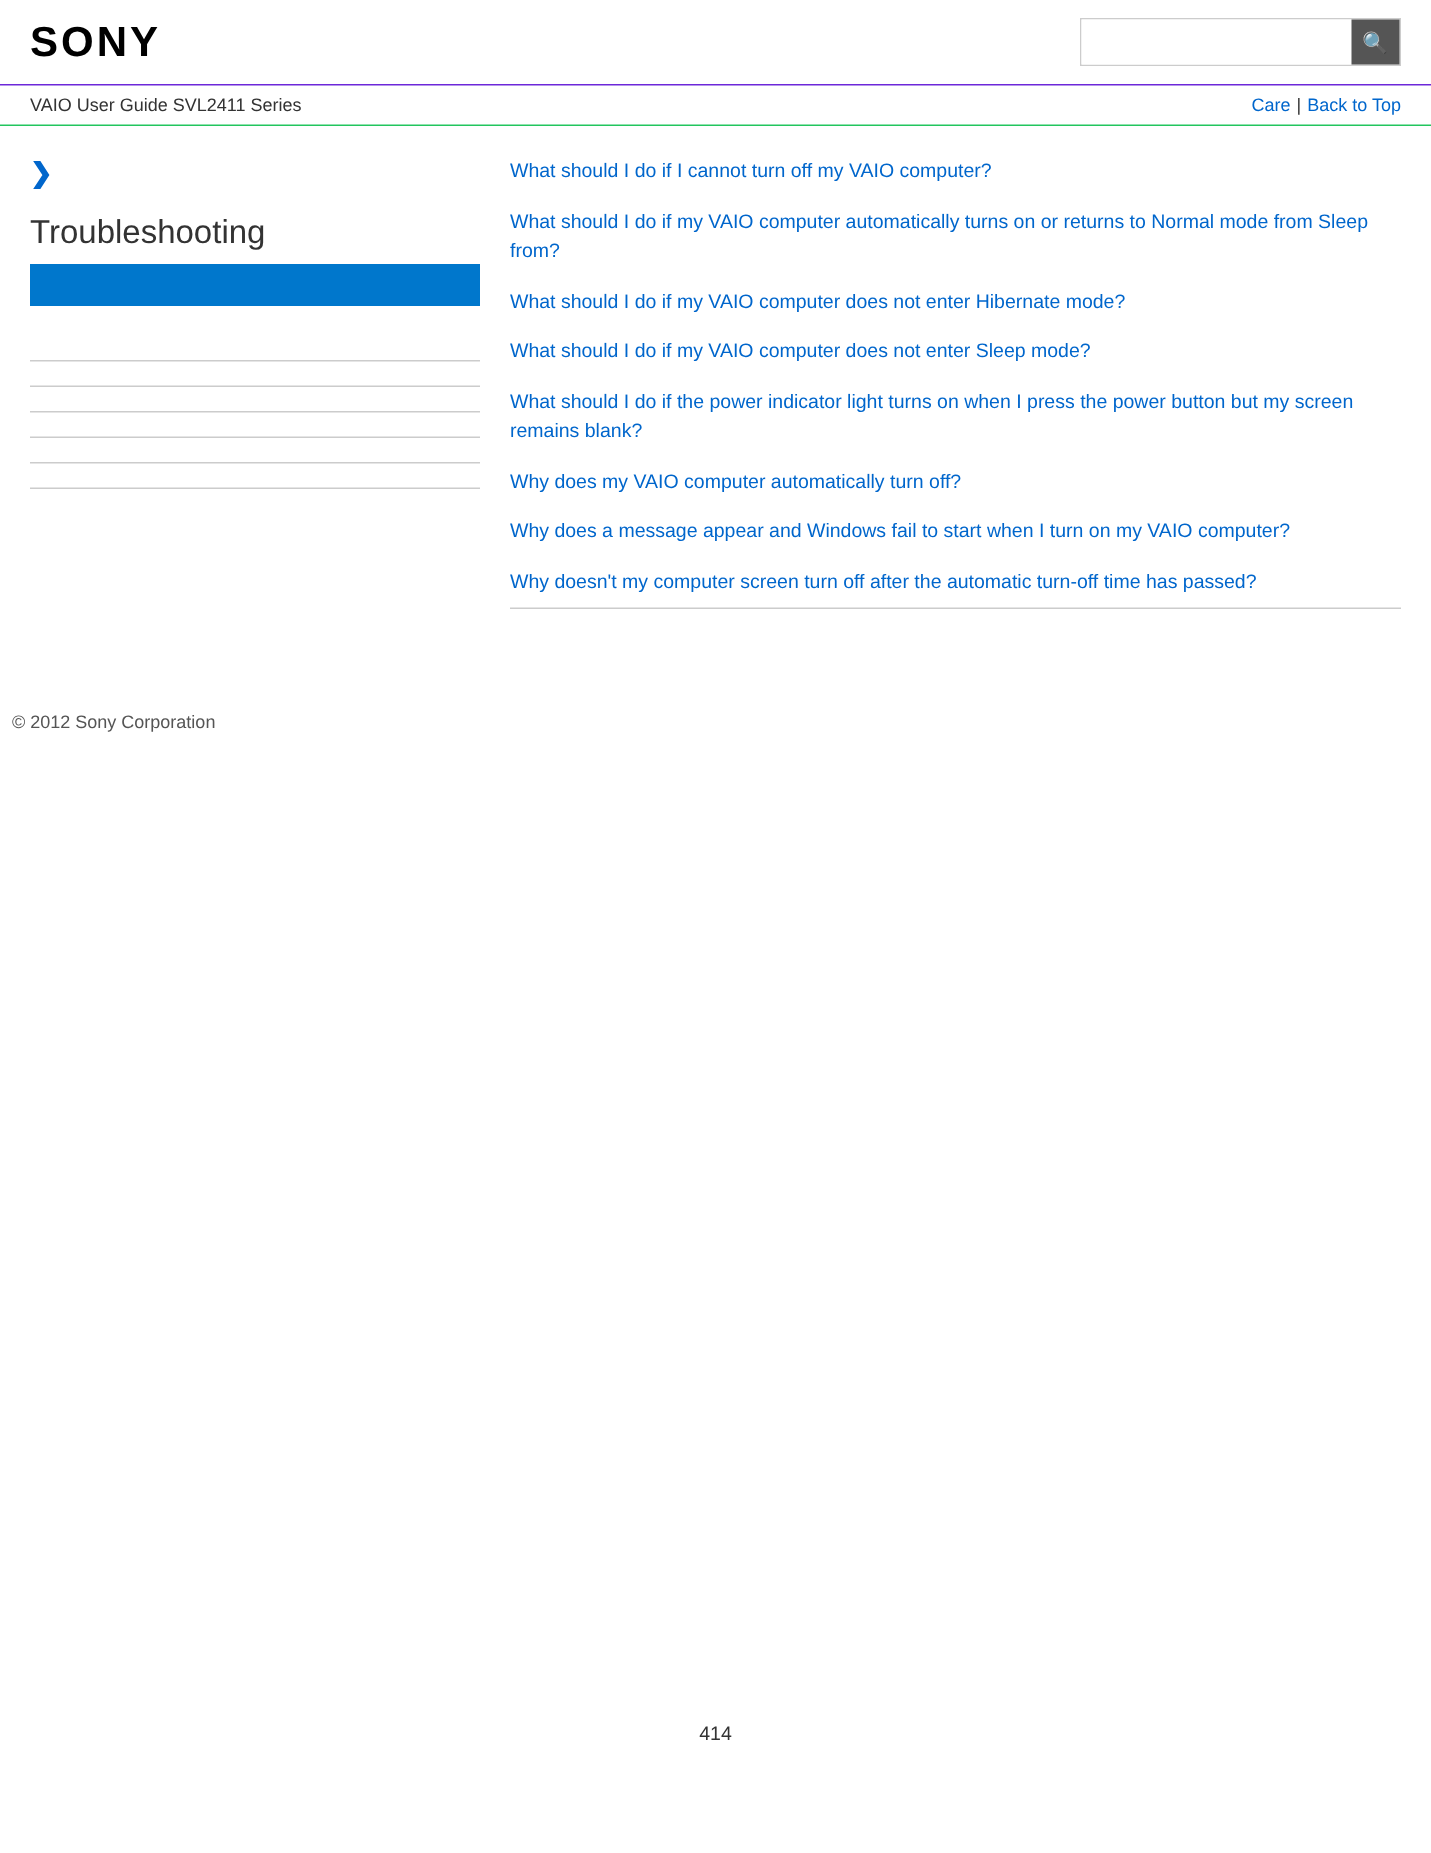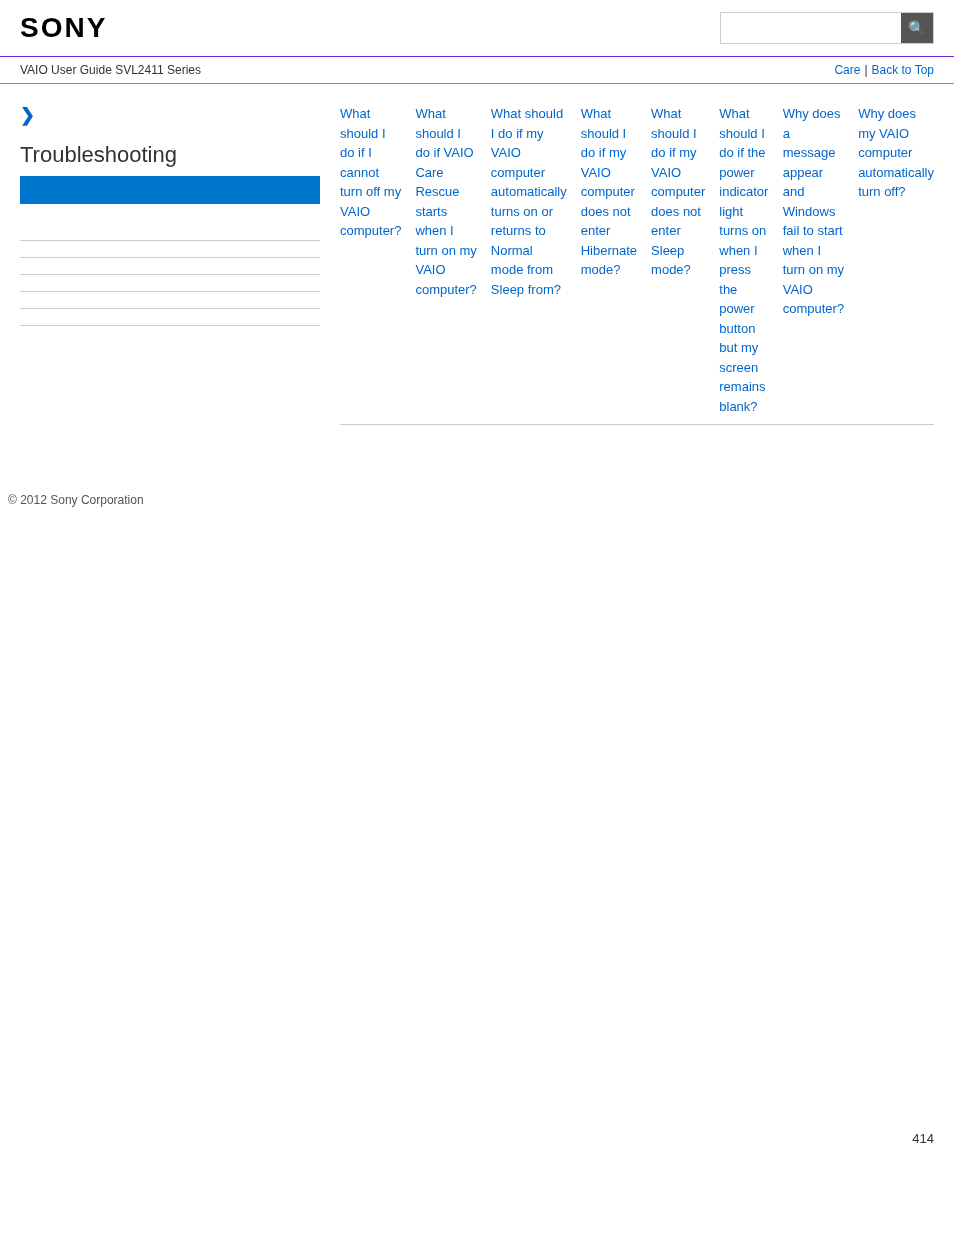--- a/index.html
+++ b/index.html
@@ -147,21 +147,21 @@
       border-top: none;
     }
 
     
     .content-area {
       flex: 1;
     }
 
     .content-links {
       display: flex;
-      flex-direction: row;
+      flex-direction: column;
       gap: 14px;
     }
 
     .content-link {
       color: #0066cc;
       text-decoration: none;
       cursor: pointer;
       font-size: 13px;
       line-height: 1.5;
       display: block;
@@ -175,26 +175,26 @@
 
     
     .footer {
       padding: 40px 20px 20px 8px;
       font-size: 12px;
       color: #555;
     }
 
     
     .page-number {
-      text-align: right;
+      text-align: center;
       font-size: 13px;
       color: #333;
       padding: 20px;
       position: absolute;
-      bottom: 69px;
+      bottom: 52px;
       left: 0;
       right: 0;
     }
   </style>
 </head>
 <body>
 
 <div class="header">
   <div class="sony-logo">SONY</div>
   <div class="search-container">
@@ -227,27 +227,27 @@
       <a class="sidebar-link-item"></a>
       <a class="sidebar-link-item"></a>
       <a class="sidebar-link-item"></a>
     </div>
   </div>
 
   <div class="content-area">
     <div class="content-links">
 
     <a class="content-link">What should I do if I cannot turn off my VAIO computer?</a>
-        <a class="content-link">What should I do if VAIO Care Rescue starts when I turn on my VAIO computer?</a>
         <a class="content-link">What should I do if my VAIO computer automatically turns on or returns to Normal mode from Sleep from?</a>
         <a class="content-link">What should I do if my VAIO computer does not enter Hibernate mode?</a>
         <a class="content-link">What should I do if my VAIO computer does not enter Sleep mode?</a>
         <a class="content-link">What should I do if the power indicator light turns on when I press the power button but my screen remains blank?</a>
+        <a class="content-link">Why does my VAIO computer automatically turn off?</a>
         <a class="content-link">Why does a message appear and Windows fail to start when I turn on my VAIO computer?</a>
-        <a class="content-link">Why does my VAIO computer automatically turn off?</a>
+        <a class="content-link">Why doesn't my computer screen turn off after the automatic turn-off time has passed?</a>
       </div>
     <hr class="content-divider">
   </div>
 </div>
 
 <div class="footer">
   <span>© 2012 Sony Corporation</span>
 </div>
 
 <div class="page-number">414</div>

